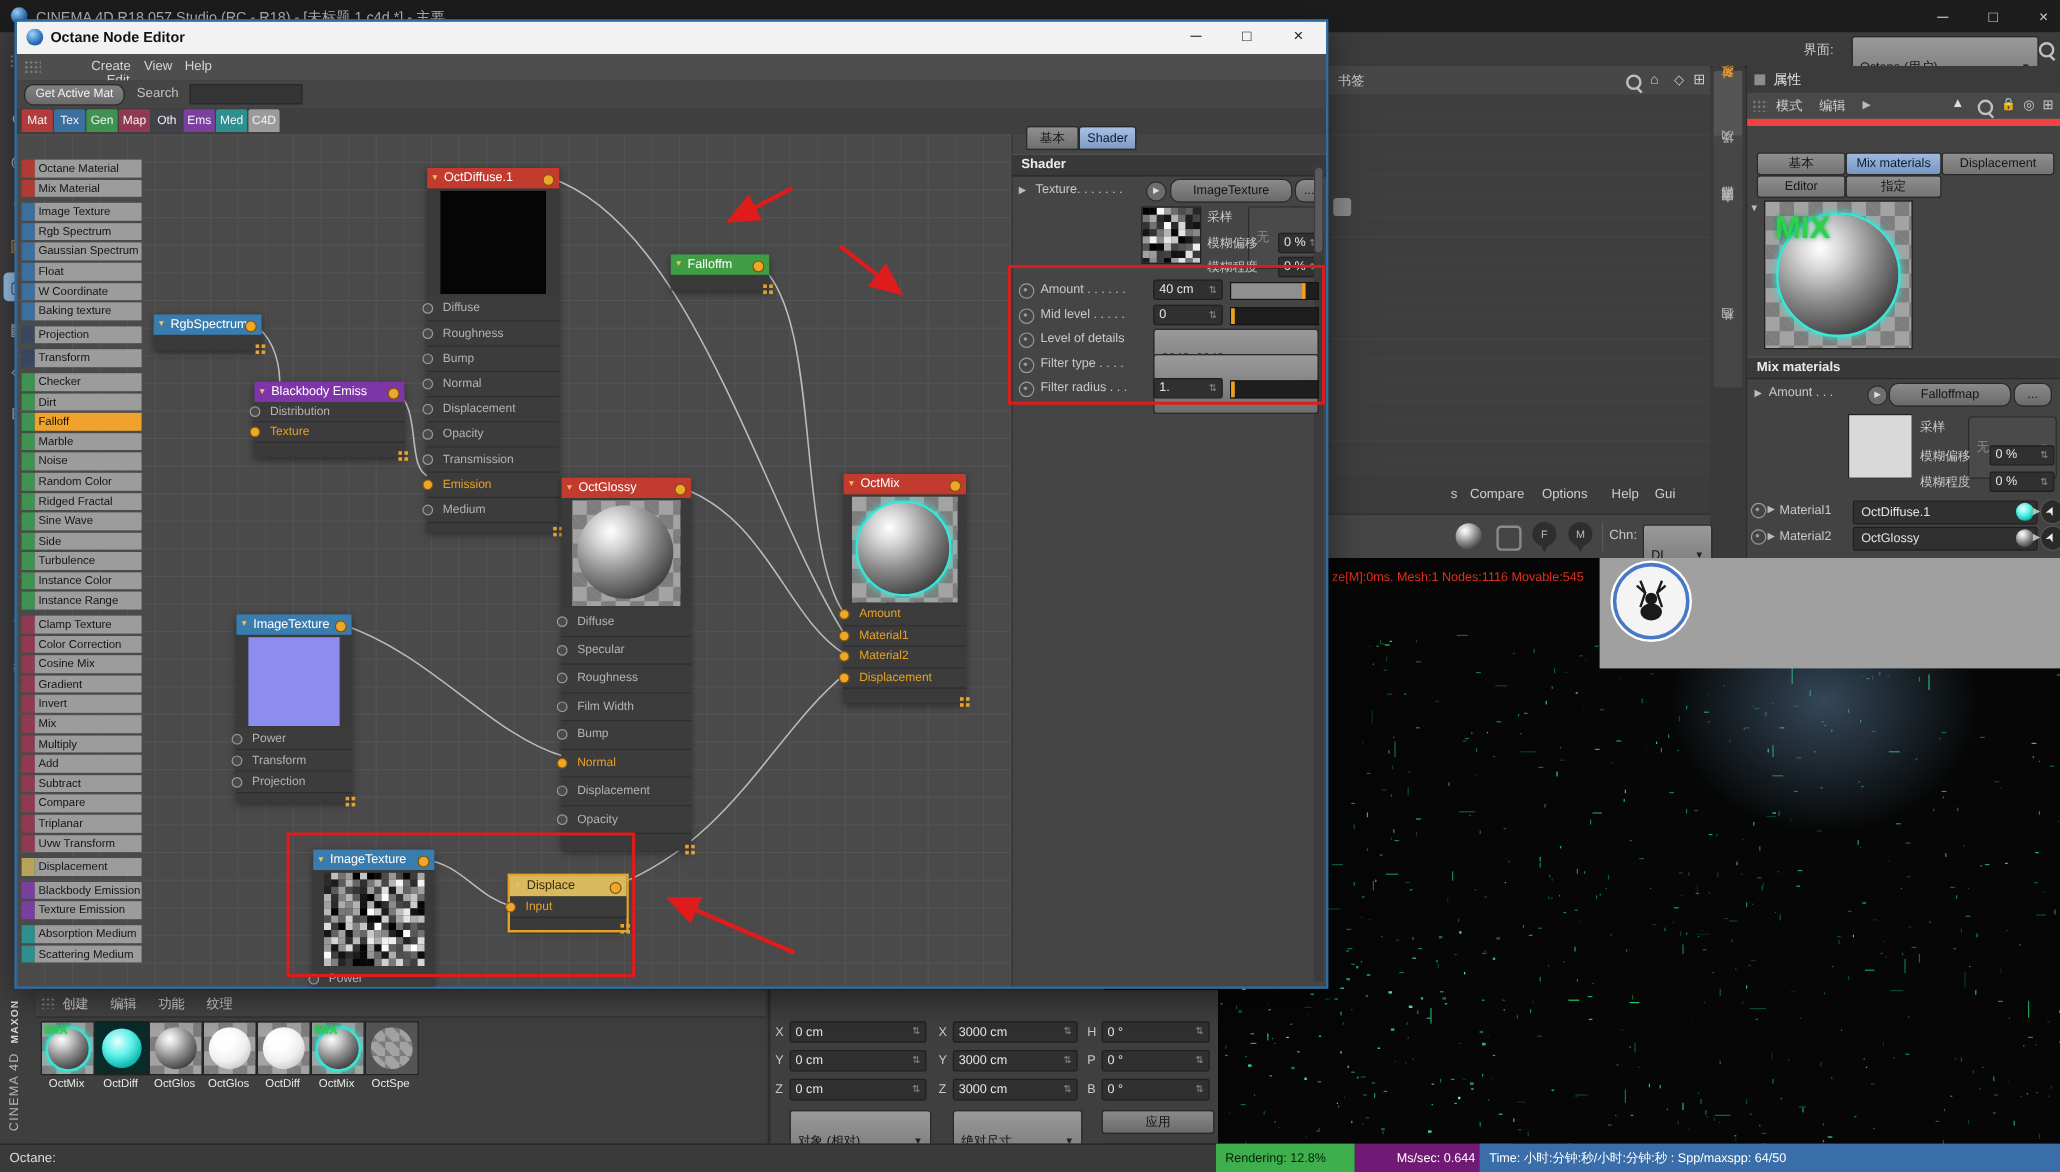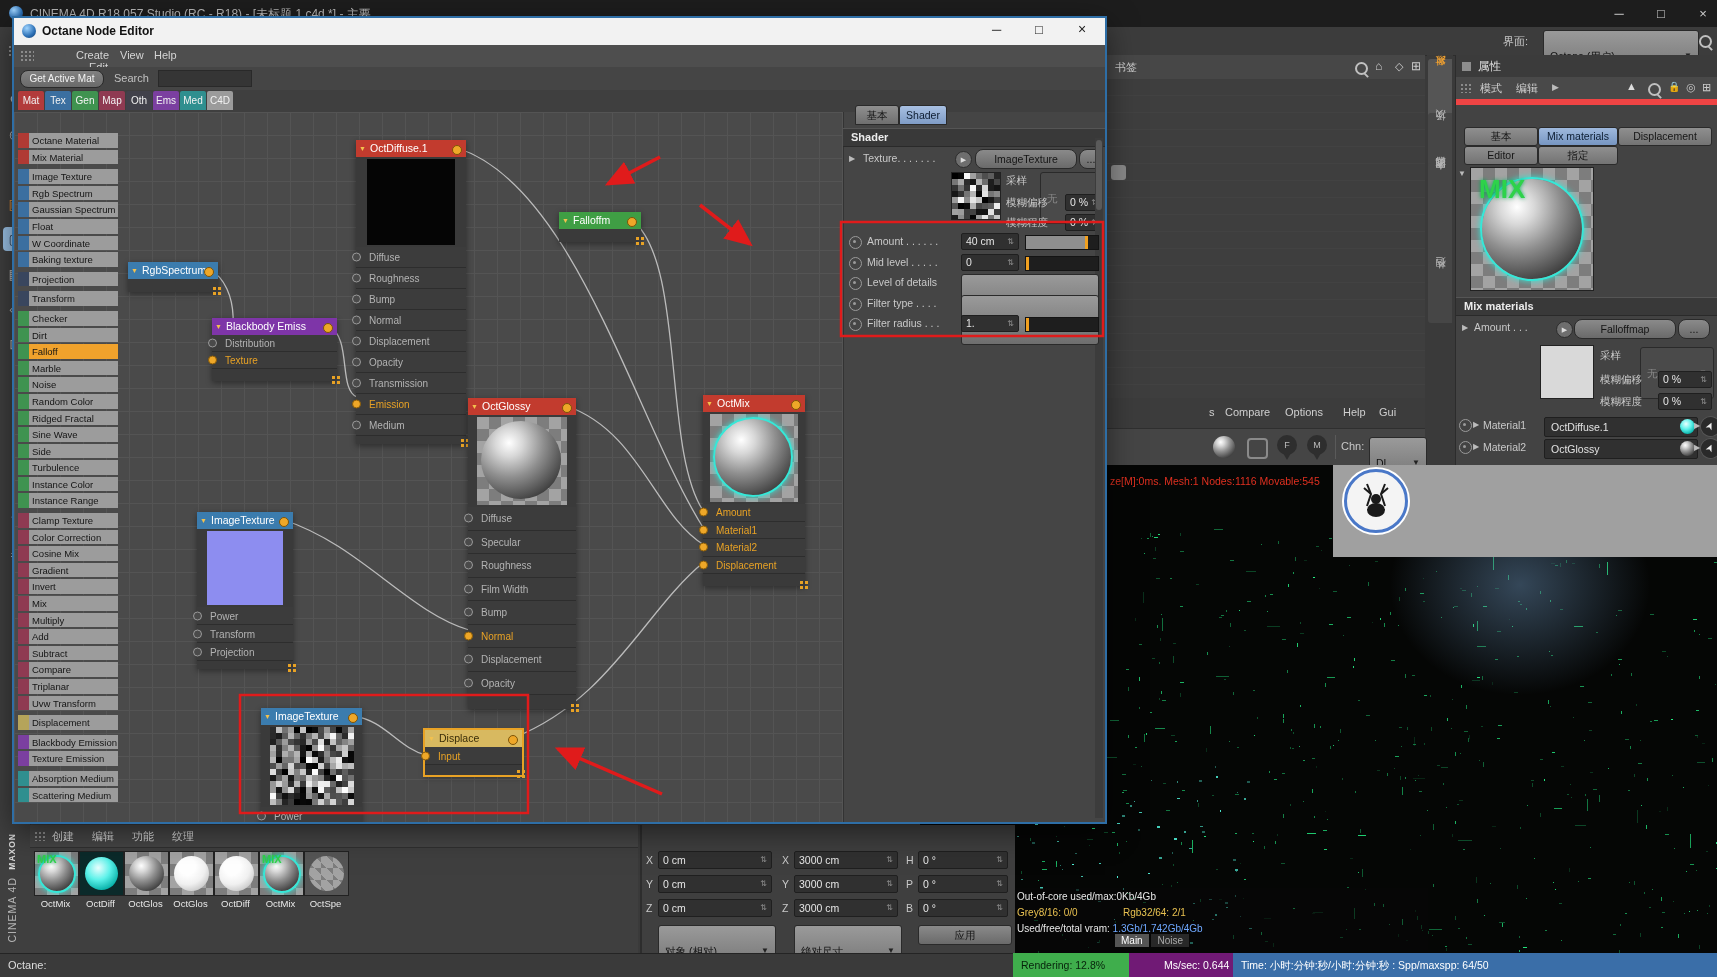--- a/index.html
+++ b/index.html
@@ -1040,32 +1040,20 @@
         <g stroke="#1a1a1a" stroke-width="2" fill="none">
           <path d="M20 34 L24 22 L20 12 M24 22 L17 16 M38 34 L34 22 L38 12 M34 22 L41 16"></path>
         </g>
         <ellipse cx="29" cy="38" rx="9" ry="7" fill="#1a1a1a"></ellipse>
         <circle cx="29" cy="27" r="5" fill="#1a1a1a"></circle>
       </svg>
     </div>
   </div>
 
   <div id="bs" class="abs">
-    <div class="abs blk">
-      <div class="l" style="left:4px;top:3px;color:#e8e8e8;">Out-of-core used/max:0Kb/4Gb</div>
-      <div class="l" style="left:4px;top:19px;color:#e8c050;">Grey8/16: 0/0</div>
-      <div class="l" style="left:110px;top:19px;color:#e8c050;">Rgb32/64: 2/1</div>
-      <div class="l" style="left:4px;top:35px;color:#e8e8e8;">
-        <span>Used/free/total vram: </span><span style="color:#6fa8ff;">1.3Gb/1.742Gb/4Gb</span>
-      </div>
-      <div class="l" style="left:102px;top:47px;">
-        <span style="background:#555;color:#fff;padding:1px 6px;">Main</span>
-        <span style="background:#282828;color:#aaa;padding:1px 6px;">Noise</span>
-      </div>
-    </div>
     <div class="bseg" style="left:0;width:108px;background:#3fae4c;color:#07220b;">Rendering: 12.8%</div>
     <div class="bseg" style="left:116px;width:96px;background:#701a75;color:#fff;padding-left:35px;">Ms/sec: 0.644</div>
     <div class="bseg" style="left:220px;width:476px;background:#3a6ea8;color:#fff;">Time: 小时:分钟:秒/小时:分钟:秒 : Spp/maxspp: 64/50</div>
   </div>
 
   <div id="mb" class="abs">
     <div class="abs pmenu">
       <div class="abs hatch" style="left:4px;top:6px;width:13px;height:10px;"></div>
       <div id="mb-menu"></div>
     <div class="pmi" style="left: 22px;">创建</div>

